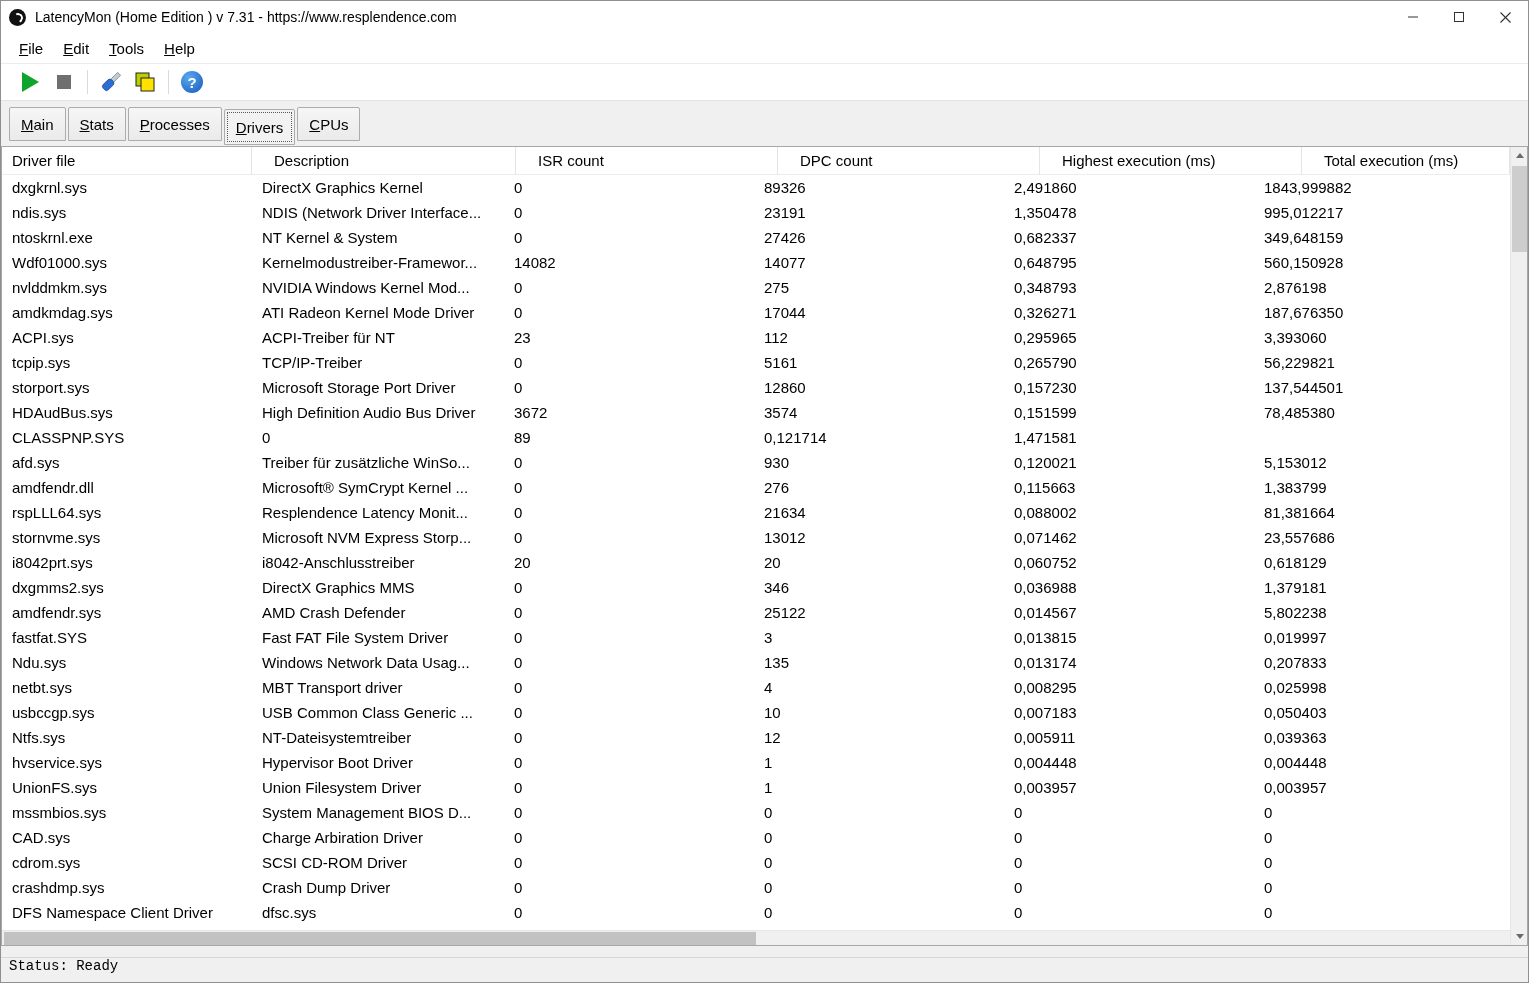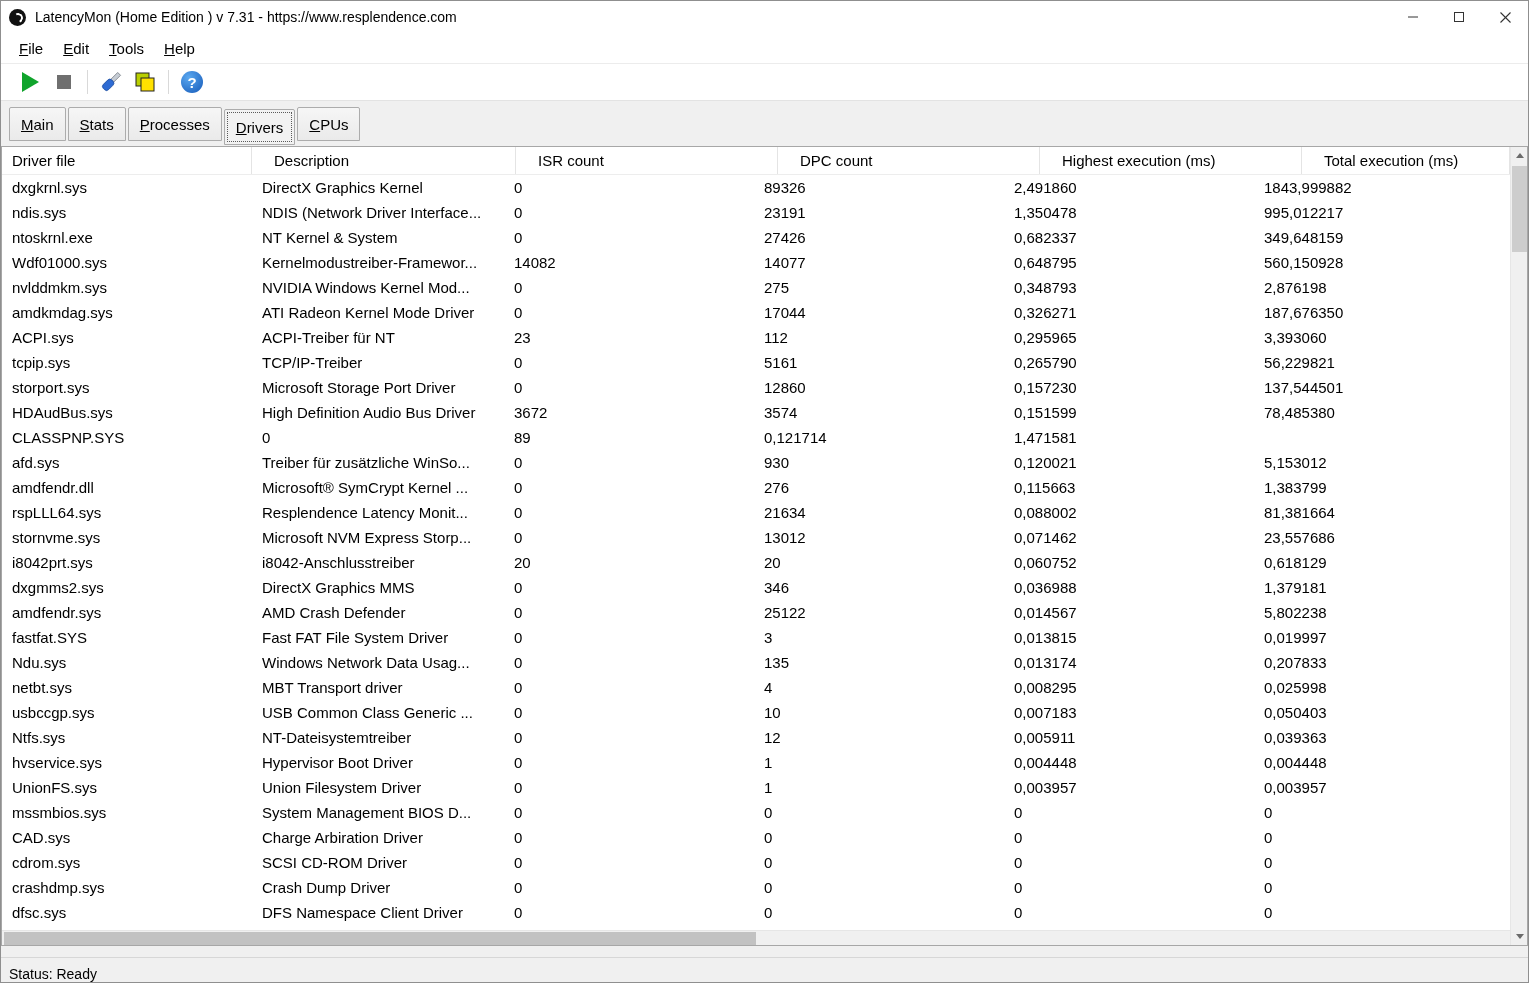--- a/index.html
+++ b/index.html
@@ -70,22 +70,22 @@
             border-bottom:5px solid #6b6b6b; }
   .tri-down { width:0; height:0; border-left:4px solid transparent; border-right:4px solid transparent;
               border-top:5px solid #6b6b6b; }
   .vthumb { position:absolute; left:1px; top:19px; width:15px; height:86px; background:#cdcdcd; }
   .hscroll { position:absolute; left:0; right:17px; bottom:0; height:15px; background:#f0f0f0;
              border-top:1px solid #e6e6e6; }
   .hthumb { position:absolute; left:2px; top:1px; height:13px; width:752px; background:#c2c2c2; }
 
   
   .statusbar { position:absolute; left:0; right:0; bottom:0; height:25px; background:#f0f0f0;
-               border-top:1px solid #d7d7d7; display:flex; align-items:flex-end; padding-left:8px;
-               font-size:14px; }
+               border-top:1px solid #d7d7d7; display:flex; align-items:flex-start; padding-left:8px;
+               font-size:14px;font-family:Liberation Mono, monospace; }
 </style>
 </head>
 <body>
 
 <div class="window">
 
   <div class="titlebar">
     <span class="app-icon"></span>
     <span class="titletext">LatencyMon  (Home Edition )  v 7.31 - https://www.resplendence.com</span>
     <div class="win-controls">
@@ -426,22 +426,22 @@
   <div class="trow">
     <div class="cell">crashdmp.sys</div>
     <div class="cell">Crash Dump Driver</div>
     <div class="cell">0</div>
     <div class="cell">0</div>
     <div class="cell">0</div>
     <div class="cell">0</div>
   </div>
 
   <div class="trow">
+    <div class="cell">DFS Namespace Client Driver</div>
     <div class="cell">dfsc.sys</div>
-    <div class="cell">DFS Namespace Client Driver</div>
     <div class="cell">0</div>
     <div class="cell">0</div>
     <div class="cell">0</div>
     <div class="cell">0</div>
   </div>
 </div>
 
     <div class="vscroll">
       <span class="arrow arrow-up">
           <span class="tri-up"></span>

